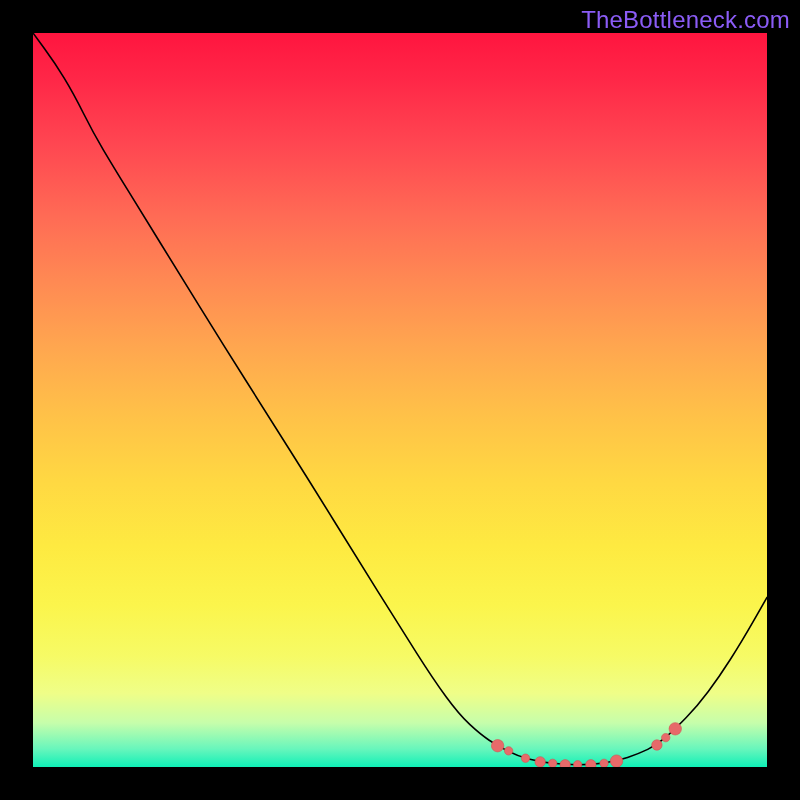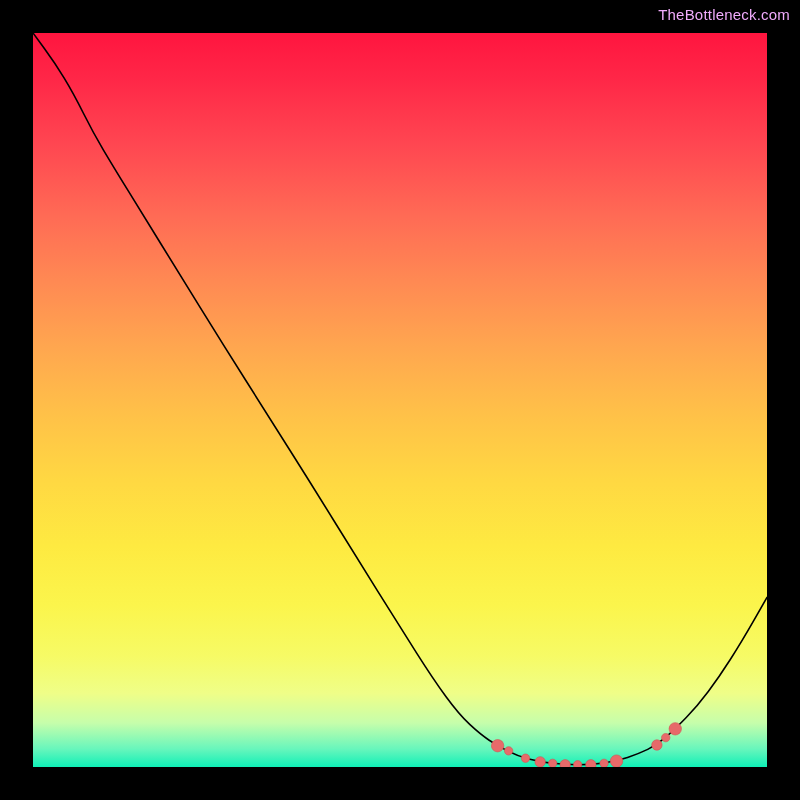--- a/index.html
+++ b/index.html
@@ -14,22 +14,22 @@
   .frame {
     position: relative;
     width: 800px;
     height: 800px;
     background: #000;
   }
   .watermark {
     position: absolute;
     top: 6px;
     right: 10px;
-    color: #f0abfc;
-    font-size: 15px;
+    color: #8b5cf6;
+    font-size: 24px;
     font-weight: 500;
     letter-spacing: 0.2px;
     z-index: 20;
   }
   .gradient {
     position: absolute;
     left: 33px;
     top: 33px;
     width: 734px;
     height: 734px;

